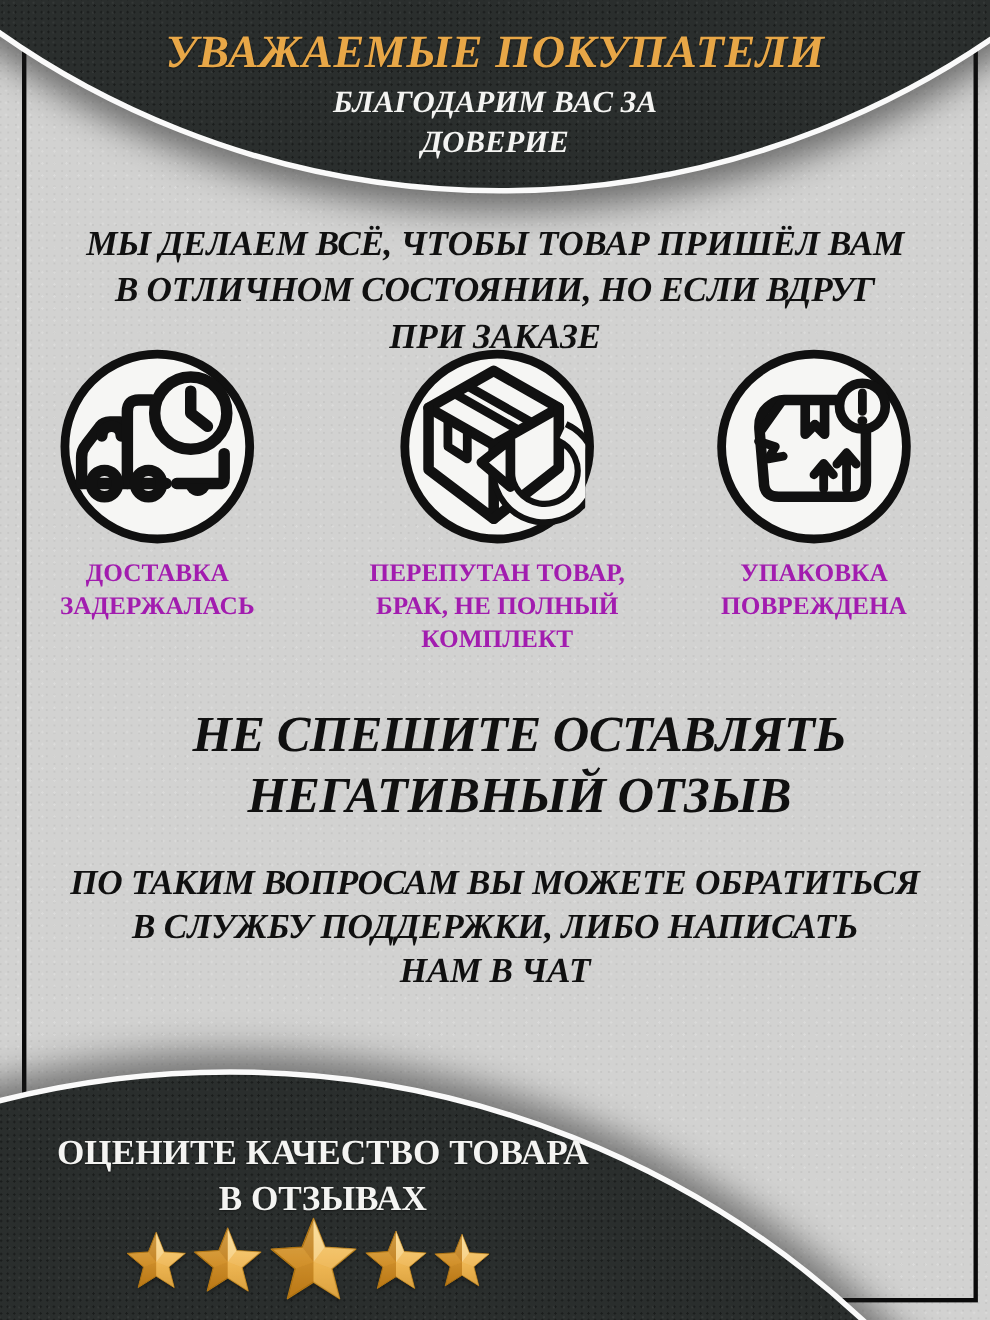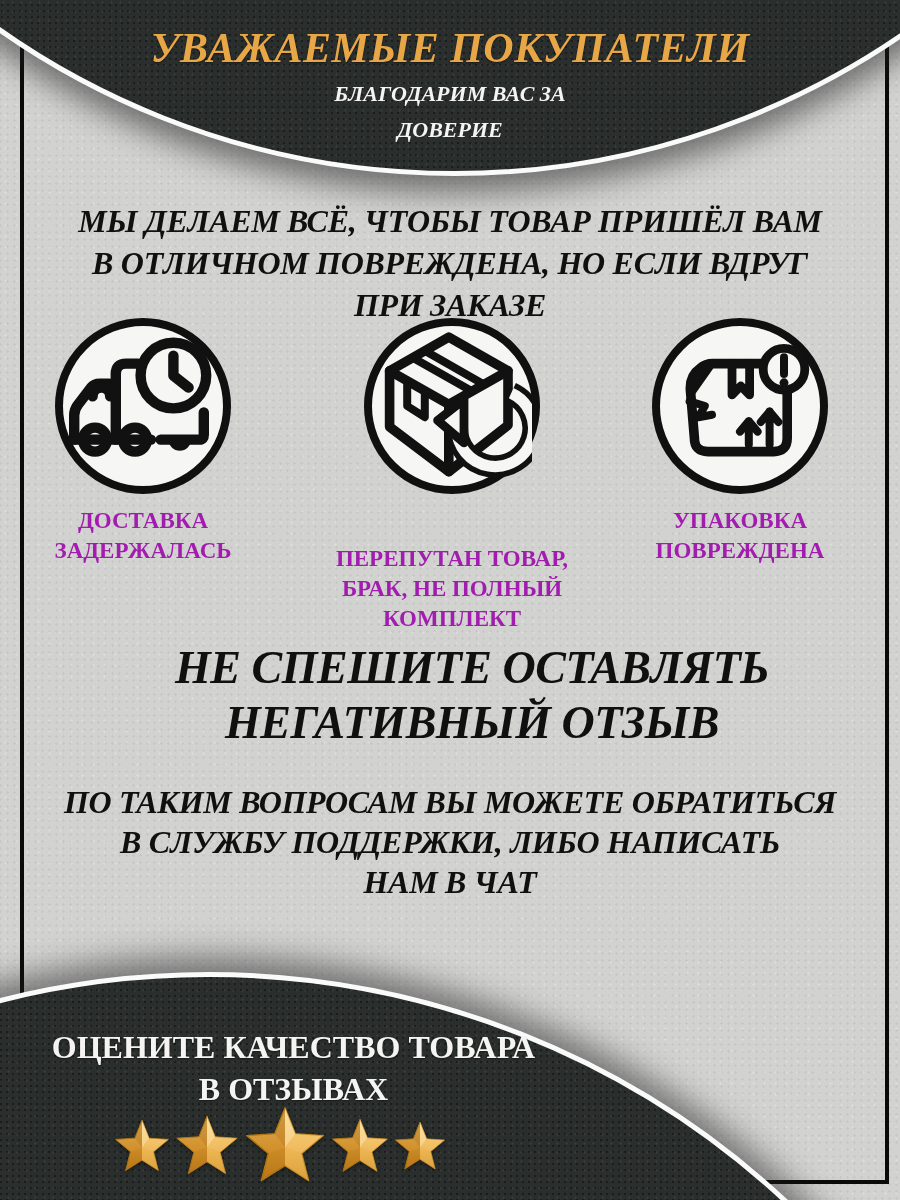--- a/index.html
+++ b/index.html
@@ -28,33 +28,33 @@
     border:5px solid #fafafa;
   }
   .blob.header{left:-339px;top:-1411px;width:1587px;height:1587px;
     box-shadow:0 10px 30px 6px rgba(30,30,30,.55);}
   .blob.footer{left:-640px;top:972px;width:1698px;height:1698px;
     box-shadow:0 -10px 30px 6px rgba(30,30,30,.5);}
   .txt{position:absolute;left:0;width:900px;text-align:center;z-index:3;
     font-weight:bold;white-space:pre-line;color:#101010;font-style:italic;}
   .title{top:24px;font-size:42px;letter-spacing:.5px;color:#e8a747;
     text-shadow:0 1px 2px rgba(0,0,0,.45);}
-  .subtitle{top:76px;font-size:22px;line-height:36px;color:#f4f4f2;}
+  .subtitle{top:76px;font-size:28px;line-height:36px;color:#f4f4f2;}
   .intro{top:200px;font-size:32px;line-height:42px;letter-spacing:-.3px;}
   .warning{top:640px;font-size:46px;line-height:55px;letter-spacing:-.5px;margin-left:22px;}
   .support{top:782px;font-size:32px;line-height:40px;letter-spacing:-.3px;text-align:center;}
   .icon-circle{
     position:absolute;top:318px;width:176px;height:176px;border-radius:50%;
     background:#f6f6f4;border:8px solid #101010;z-index:3;box-sizing:border-box;
   }
   .icon-circle svg{position:absolute;left:0;top:0;width:160px;height:160px;}
   .ic1{left:55px;} .ic2{left:364px;} .ic3{left:652px;}
   .label{position:absolute;top:506px;z-index:3;font-weight:bold;
     font-size:23px;line-height:30px;text-align:center;white-space:pre-line;color:#a21caf;}
-  .lb1{left:23px;width:240px;} .lb2{left:292px;width:320px;margin-top:38px;} .lb3{left:600px;width:280px;}
+  .lb1{left:23px;width:240px;} .lb2{left:292px;width:320px;} .lb3{left:600px;width:280px;}
   .footer-text{position:absolute;left:0;top:1026px;width:555px;z-index:3;
     font-weight:bold;font-size:32px;line-height:42px;text-align:center;
     white-space:pre-line;color:#f4f4f2;text-shadow:0 1px 2px rgba(0,0,0,.5);margin-left:16px;}
   .stars{position:absolute;left:0;top:1100px;width:560px;height:96px;z-index:3;
     display:flex;justify-content:center;align-items:center;gap:3px;}
   .stars svg{display:block;filter:drop-shadow(0 2px 2px rgba(0,0,0,.35));}
   .s1{width:58px;height:58px;} .s2{width:66px;height:66px;}
   .s3{width:84px;height:84px;} .s4{width:60px;height:60px;} .s5{width:54px;height:54px;}
   .stroke{fill:none;stroke:#111;stroke-width:6.5;stroke-linecap:round;stroke-linejoin:round;}
 </style>
@@ -83,21 +83,21 @@
 <div class="frame"></div>
 
 <div class="blob header"></div>
 <div class="blob footer"></div>
 
 <div class="txt title">УВАЖАЕМЫЕ ПОКУПАТЕЛИ</div>
 <div class="txt subtitle">БЛАГОДАРИМ ВАС ЗА
 ДОВЕРИЕ</div>
 
 <div class="txt intro">МЫ ДЕЛАЕМ ВСЁ, ЧТОБЫ ТОВАР ПРИШЁЛ ВАМ
-В ОТЛИЧНОМ ПОВРЕЖДЕНА, НО ЕСЛИ ВДРУГ
+В ОТЛИЧНОМ СОСТОЯНИИ, НО ЕСЛИ ВДРУГ
 ПРИ ЗАКАЗЕ</div>
 
 <div class="icon-circle ic1">
   <svg viewBox="0 0 100 100">
     <path class="stroke" d="M 7 71 H 55"></path>
     <path class="stroke" d="M 7 71 V 56 Q 7 52 9.5 49 L 17.5 38.5 Q 19.5 36 23 36 H 29"></path>
     <path class="stroke" d="M 29.5 44 a 5.5 5.5 0 1 0 -11 0"></path>
     <path class="stroke" d="M 33 71 V 30 Q 33 23.5 39.5 23.5 H 47"></path>
     <path class="stroke" d="M 61 71 H 85.5 Q 88 71 88 68 V 54"></path>
     <path d="M 66 71 a 7 7 0 0 0 14 0 Z" fill="#111"></path>

